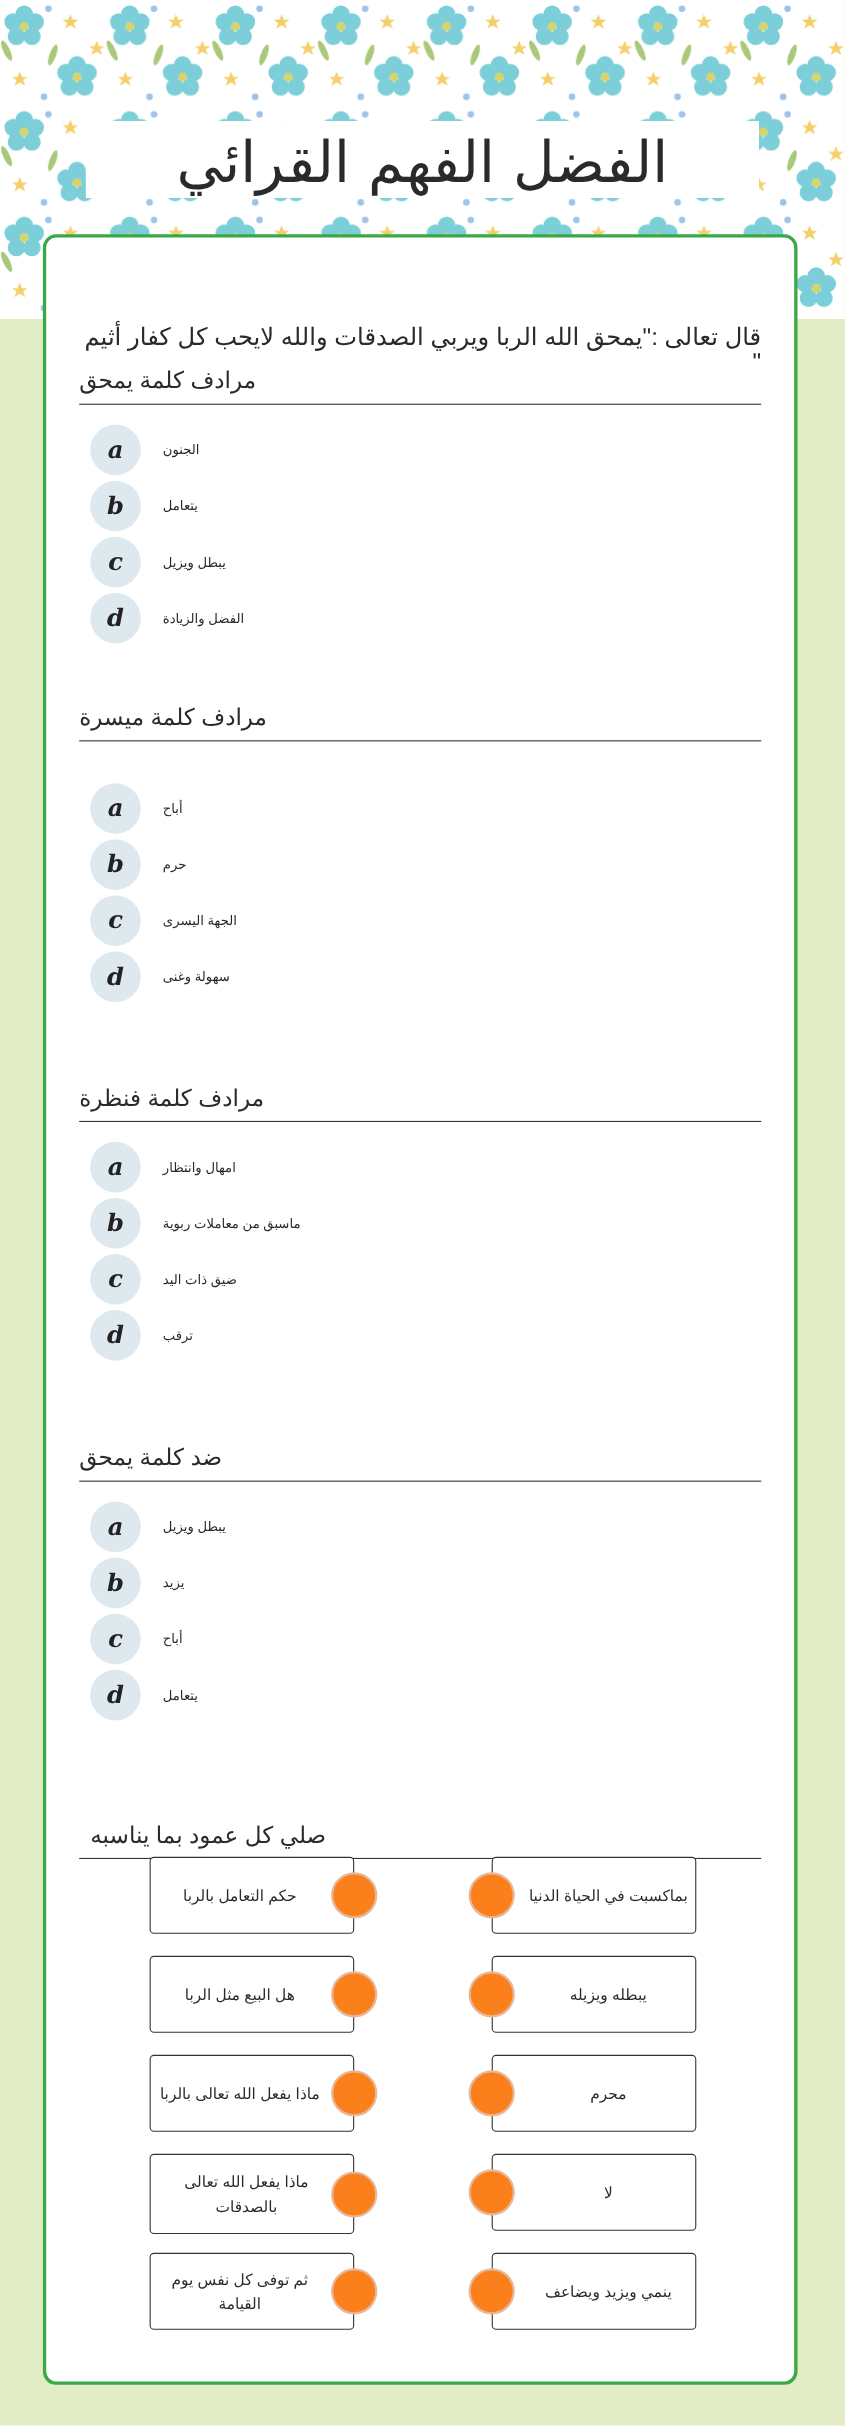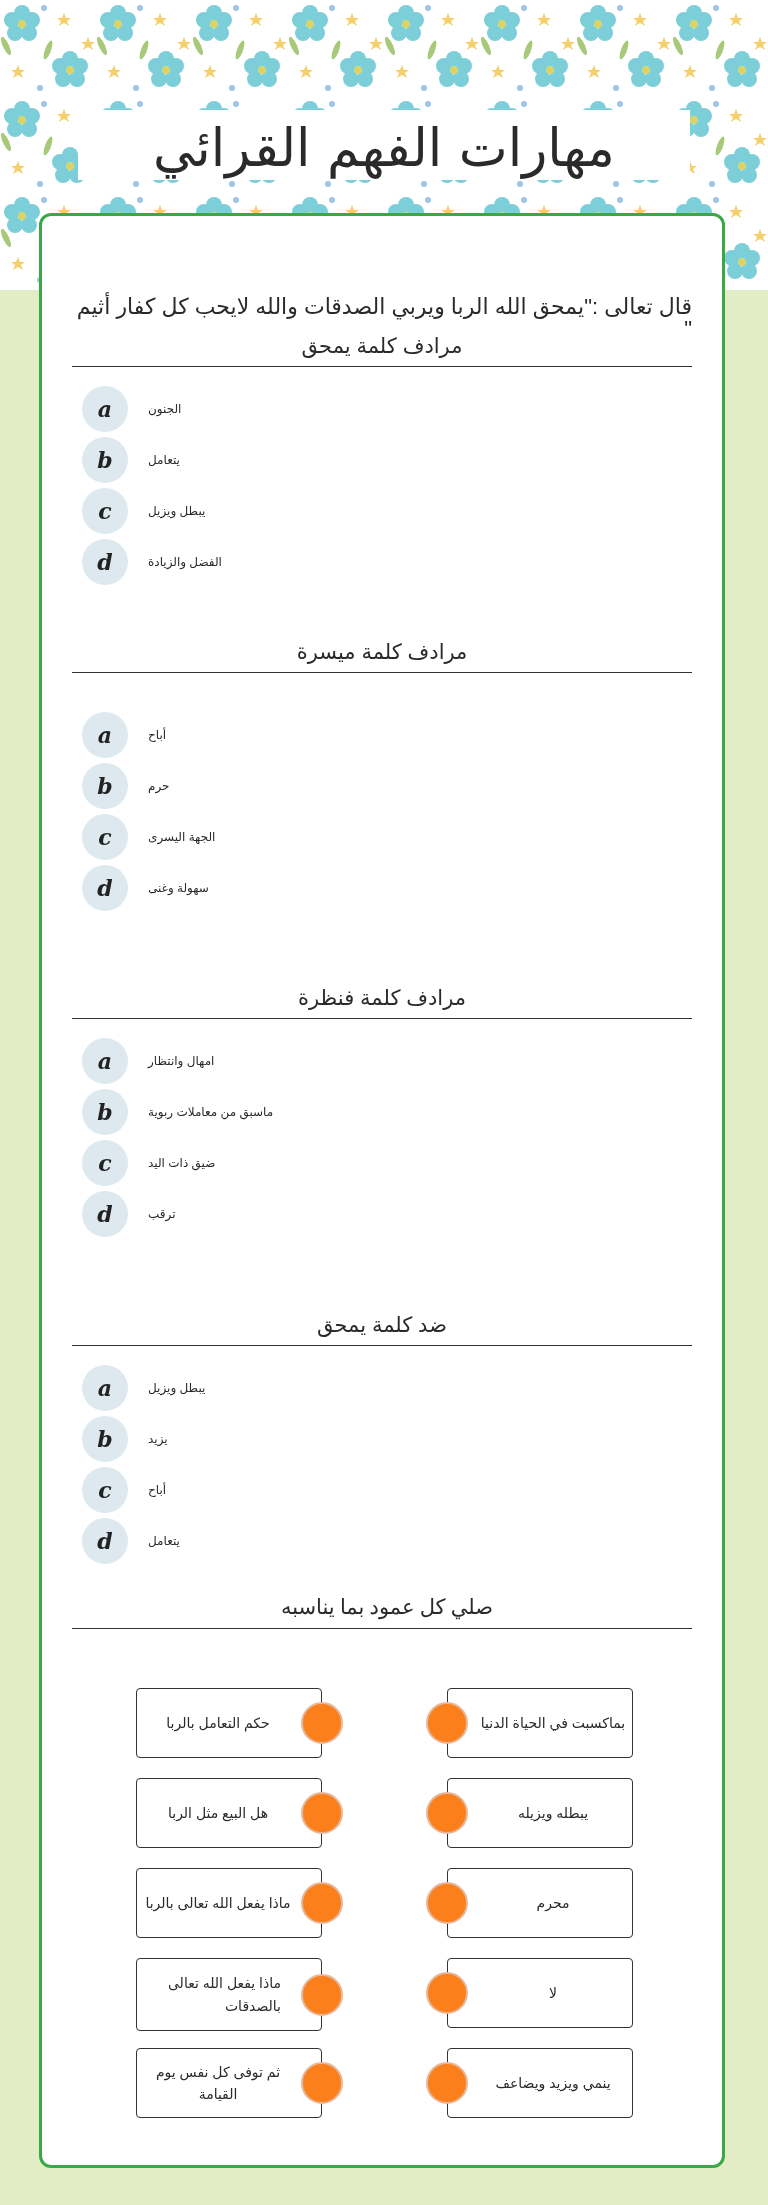--- a/index.html
+++ b/index.html
@@ -36,21 +36,21 @@
     border-radius: 12px;
     box-sizing: border-box;
   }
   .intro {
     position: absolute; left: 30px; right: 30px; top: 80px;
     direction: rtl; text-align: right;
     font-size: 22px; color: #2a2a2a; line-height: 1;
   }
   .section-head {
     position: absolute; left: 30px; right: 30px;
-    direction: rtl; text-align: center;
+    direction: rtl; text-align: left;
     font-size: 21px; color: #2a2a2a;
     border-bottom: 1.5px solid #333;
     padding-bottom: 8px;
   }
   .section-head span { direction: rtl; unicode-bidi: embed; display: inline-block; }
   .options { position: absolute; left: 40px; }
   .opt {
     display: flex; align-items: center; height: 51px;
   }
   .bubble {
@@ -111,21 +111,21 @@
         <use href="#star" x="88" y="44"></use>
         <use href="#leaf" x="48" y="50" transform="rotate(20 48 50)"></use>
         <use href="#leaf" x="6" y="46" transform="rotate(-25 6 46)"></use>
         <circle cx="44" cy="8" r="3" fill="#9ec4e8"></circle>
         <circle cx="40" cy="88" r="3" fill="#9ec4e8"></circle>
       </pattern>
     </defs>
     <rect x="0" y="0" width="768" height="290" fill="url(#floral)"></rect>
   </svg>
   <div class="title-box">
-    <span class="title-text">مهارات  الفهم القرائي</span>
+    <span class="title-text">الفضل  الفهم القرائي</span>
   </div>
 </div>
 
 <div class="card">
 
   <div class="intro">قال تعالى :"يمحق الله الربا ويربي الصدقات والله لايحب كل كفار أثيم "</div>
 
   <div class="section-head" style="top:118px;">
     <span>مرادف كلمة يمحق</span>
   </div>
@@ -207,21 +207,21 @@
     <div class="opt">
         <div class="bubble">c</div>
         <div class="opt-text">أباح</div>
       </div>
     <div class="opt">
         <div class="bubble">d</div>
         <div class="opt-text">يتعامل</div>
       </div>
   </div>
 
-  <div class="section-head" style="top:1379px;font-family:Liberation Serif, serif;">
+  <div class="section-head" style="top:1440px;">
     <span style="padding-left:10px;">صلي كل عمود بما يناسبه</span>
   </div>
 
   <div class="match-row" style="top:1472px;">
     <div class="mbox left">حكم التعامل بالربا</div>
     <div class="dot left"></div>
     <div class="mbox right">بماكسبت في الحياة الدنيا</div>
     <div class="dot right"></div>
   </div>
   <div class="match-row" style="top:1562px;">
@@ -230,21 +230,21 @@
     <div class="mbox right">يبطله ويزيله</div>
     <div class="dot right"></div>
   </div>
   <div class="match-row" style="top:1652px;">
     <div class="mbox left">ماذا يفعل الله تعالى بالربا</div>
     <div class="dot left"></div>
     <div class="mbox right">محرم</div>
     <div class="dot right"></div>
   </div>
   <div class="match-row" style="top:1742px;">
-    <div class="mbox left" style="height:73px; padding-left:30px; padding-right:40px;text-align:right;">ماذا يفعل الله تعالى بالصدقات</div>
+    <div class="mbox left" style="height:73px; padding-left:30px; padding-right:40px;">ماذا يفعل الله تعالى بالصدقات</div>
     <div class="dot left" style="top:16px;"></div>
     <div class="mbox right">لا</div>
     <div class="dot right"></div>
   </div>
   <div class="match-row" style="top:1832px;">
     <div class="mbox left">ثم توفى كل نفس يوم القيامة</div>
     <div class="dot left"></div>
     <div class="mbox right">ينمي ويزيد ويضاعف</div>
     <div class="dot right"></div>
   </div>

